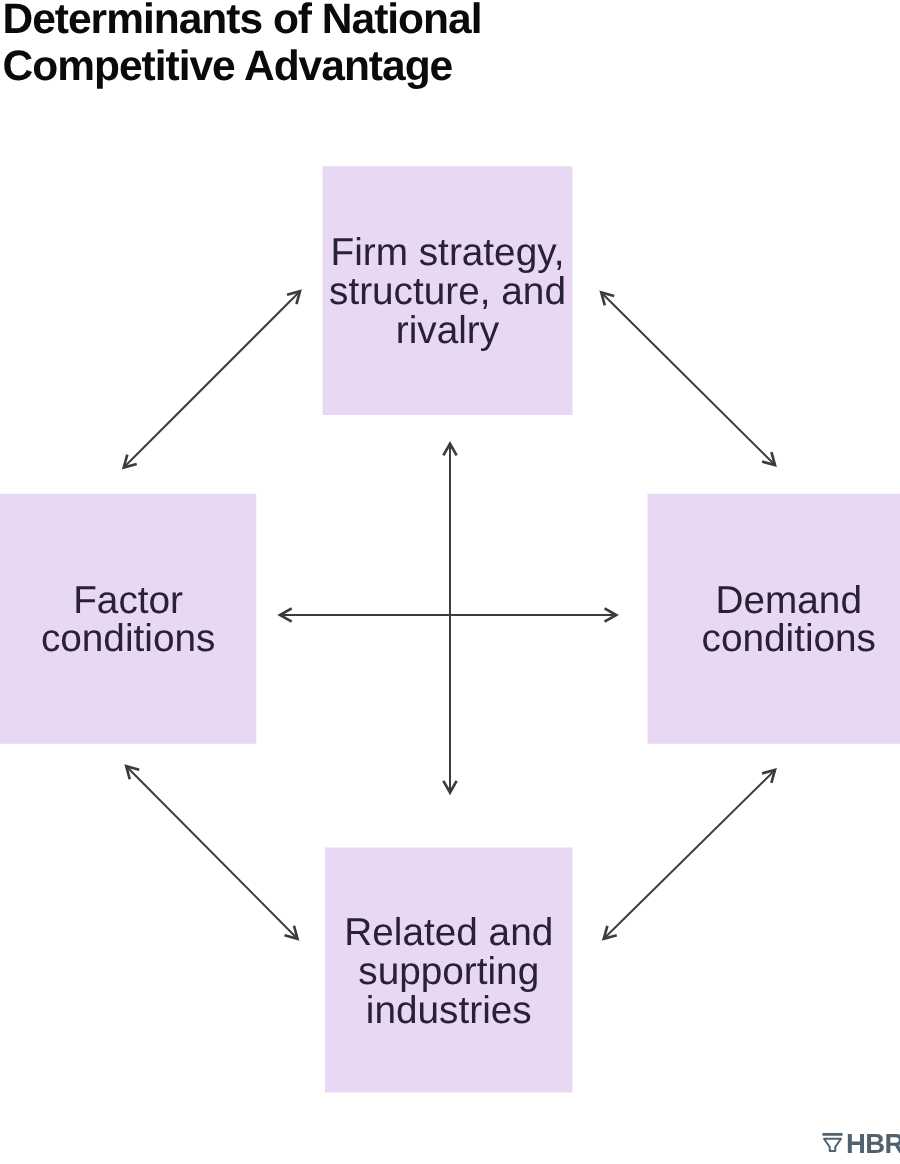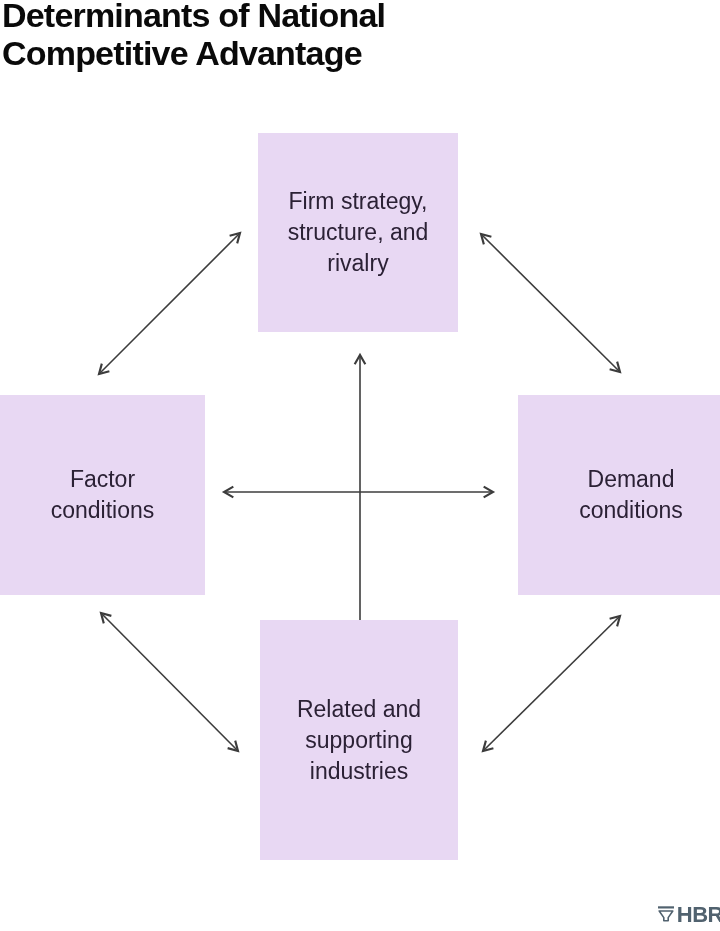--- a/index.html
+++ b/index.html
@@ -16,27 +16,27 @@
   .page-title{
     position:absolute;left:2px;top:-4px;width:560px;
     font-size:34px;line-height:38px;font-weight:bold;
     letter-spacing:-0.8px;color:var(--title);white-space:pre-line;
   }
   .arrow-layer{position:absolute;left:0;top:0;width:720px;height:931px;}
   .arrow{stroke:var(--arrow,#3c3c3c);stroke-width:1.6;fill:none;}
   .node{
     position:absolute;background:var(--box-fill);
     display:flex;align-items:center;justify-content:center;
-    text-align:center;font-size:23px;line-height:31px;
+    text-align:center;font-size:31px;line-height:31px;
     color:var(--box-text);white-space:pre-line;
   }
   .node-top{left:258px;top:133px;width:200px;height:199px;}
   .node-left{left:0px;top:395px;width:205px;height:200px;}
   .node-right{left:518px;top:395px;width:202px;height:200px;padding-left:24px;}
-  .node-bottom{left:260px;top:620px;width:198px;height:240px;}
+  .node-bottom{left:260px;top:678px;width:198px;height:196px;}
   .brand{
     position:absolute;right:-3px;bottom:5px;
     display:flex;align-items:center;gap:2px;color:var(--logo);
   }
   .brand .shield{display:block;}
   .brand .brand-text{
     font-size:22px;font-weight:bold;letter-spacing:-0.5px;line-height:1;
   }
 </style>
 </head>

